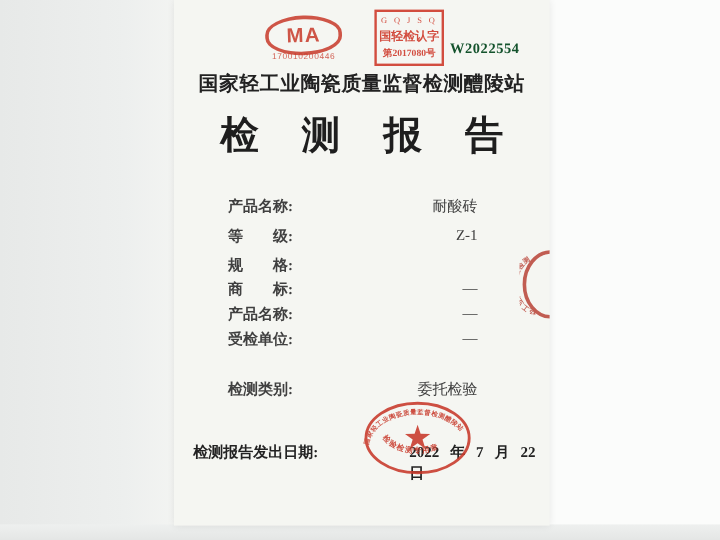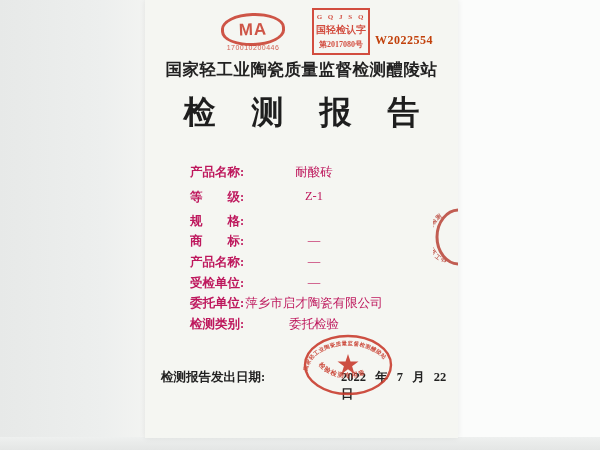--- a/index.html
+++ b/index.html
@@ -20,33 +20,33 @@
     color:#c8392a;font-weight:bold;font-size:17px;letter-spacing:1px;
     display:flex;align-items:center;justify-content:center;
     font-family:"Liberation Sans",sans-serif;opacity:.85;transform:rotate(-2deg);}
   .cma-num{position:absolute;left:66px;top:44px;width:84px;text-align:center;
     color:#c8392a;font-size:7px;letter-spacing:.5px;opacity:.8;
     font-family:"Liberation Sans",sans-serif;}
   .license-box{position:absolute;left:167px;top:8px;width:58px;height:47px;
     border:2px solid #cf3b2c;color:#cf3b2c;text-align:center;
     display:flex;flex-direction:column;justify-content:space-around;
     padding:2px 1px;box-sizing:border-box;opacity:.9;}
-  .license-box .l1{font-size:7px;font-weight:bold;letter-spacing:2px;}
+  .license-box .l1{font-size:7px;font-weight:normal;letter-spacing:2px;}
   .license-box .l2{font-size:10px;font-weight:bold;}
   .license-box .l3{font-size:8px;font-weight:bold;}
-  .report-no{position:absolute;left:230px;top:33px;font-size:12px;color:#c2410c;
+  .report-no{position:absolute;left:230px;top:33px;font-size:12px;color:#14532d;
     letter-spacing:.5px;font-weight:bold;}
   .station-name{position:absolute;left:0;top:59px;width:313px;text-align:center;
     font-size:16.5px;font-weight:bold;color:#222;letter-spacing:.5px;}
   .report-title{position:absolute;left:0;top:91px;width:313px;text-align:center;
     font-size:32px;font-weight:bold;color:#1e1e1e;letter-spacing:14px;text-indent:14px;}
   
-  .row{position:absolute;left:0;width:313px;height:17px;font-size:12.5px;color:#be185d;}
+  .row{position:absolute;left:0;width:313px;height:17px;font-size:12.5px;color:#404040;}
   .row .lbl{position:absolute;left:45px;font-weight:bold;white-space:pre;}
-  .row .val{position:absolute;left:85px;width:168px;text-align:center;}
+  .row .val{position:absolute;left:85px;width:168px;text-align:right;}
   
   .date-row{position:absolute;left:0;top:369px;width:313px;font-size:12.5px;color:#222;}
   .date-row .lbl{position:absolute;left:16px;font-weight:bold;}
   .date-row .val{position:absolute;left:148px;word-spacing:6px;font-weight:bold;margin-left:48px;}
   
   .round-stamp{position:absolute;left:154px;top:331px;opacity:.88;}
   .edge-stamp{position:absolute;left:288px;top:208px;opacity:.8;overflow:hidden;}
 </style>
 </head>
 <body>
@@ -87,24 +87,20 @@
     <span class="val">—</span>
   </div>
   <div class="row" style="top:254px">
     <span class="lbl">产品名称:</span>
     <span class="val">—</span>
   </div>
   <div class="row" style="top:275px">
     <span class="lbl">受检单位:</span>
     <span class="val">—</span>
   </div>
-  <div class="row" style="top:295px">
-    <span class="lbl">委托单位:</span>
-    <span class="val">萍乡市启才陶瓷有限公司</span>
-  </div>
   <div class="row" style="top:316px">
     <span class="lbl">检测类别:</span>
     <span class="val">委托检验</span>
   </div>
 
   <div class="date-row">
     <span class="lbl">检测报告发出日期:</span>
     <span class="val">2022 年 7 月 22 日</span>
   </div>
 

